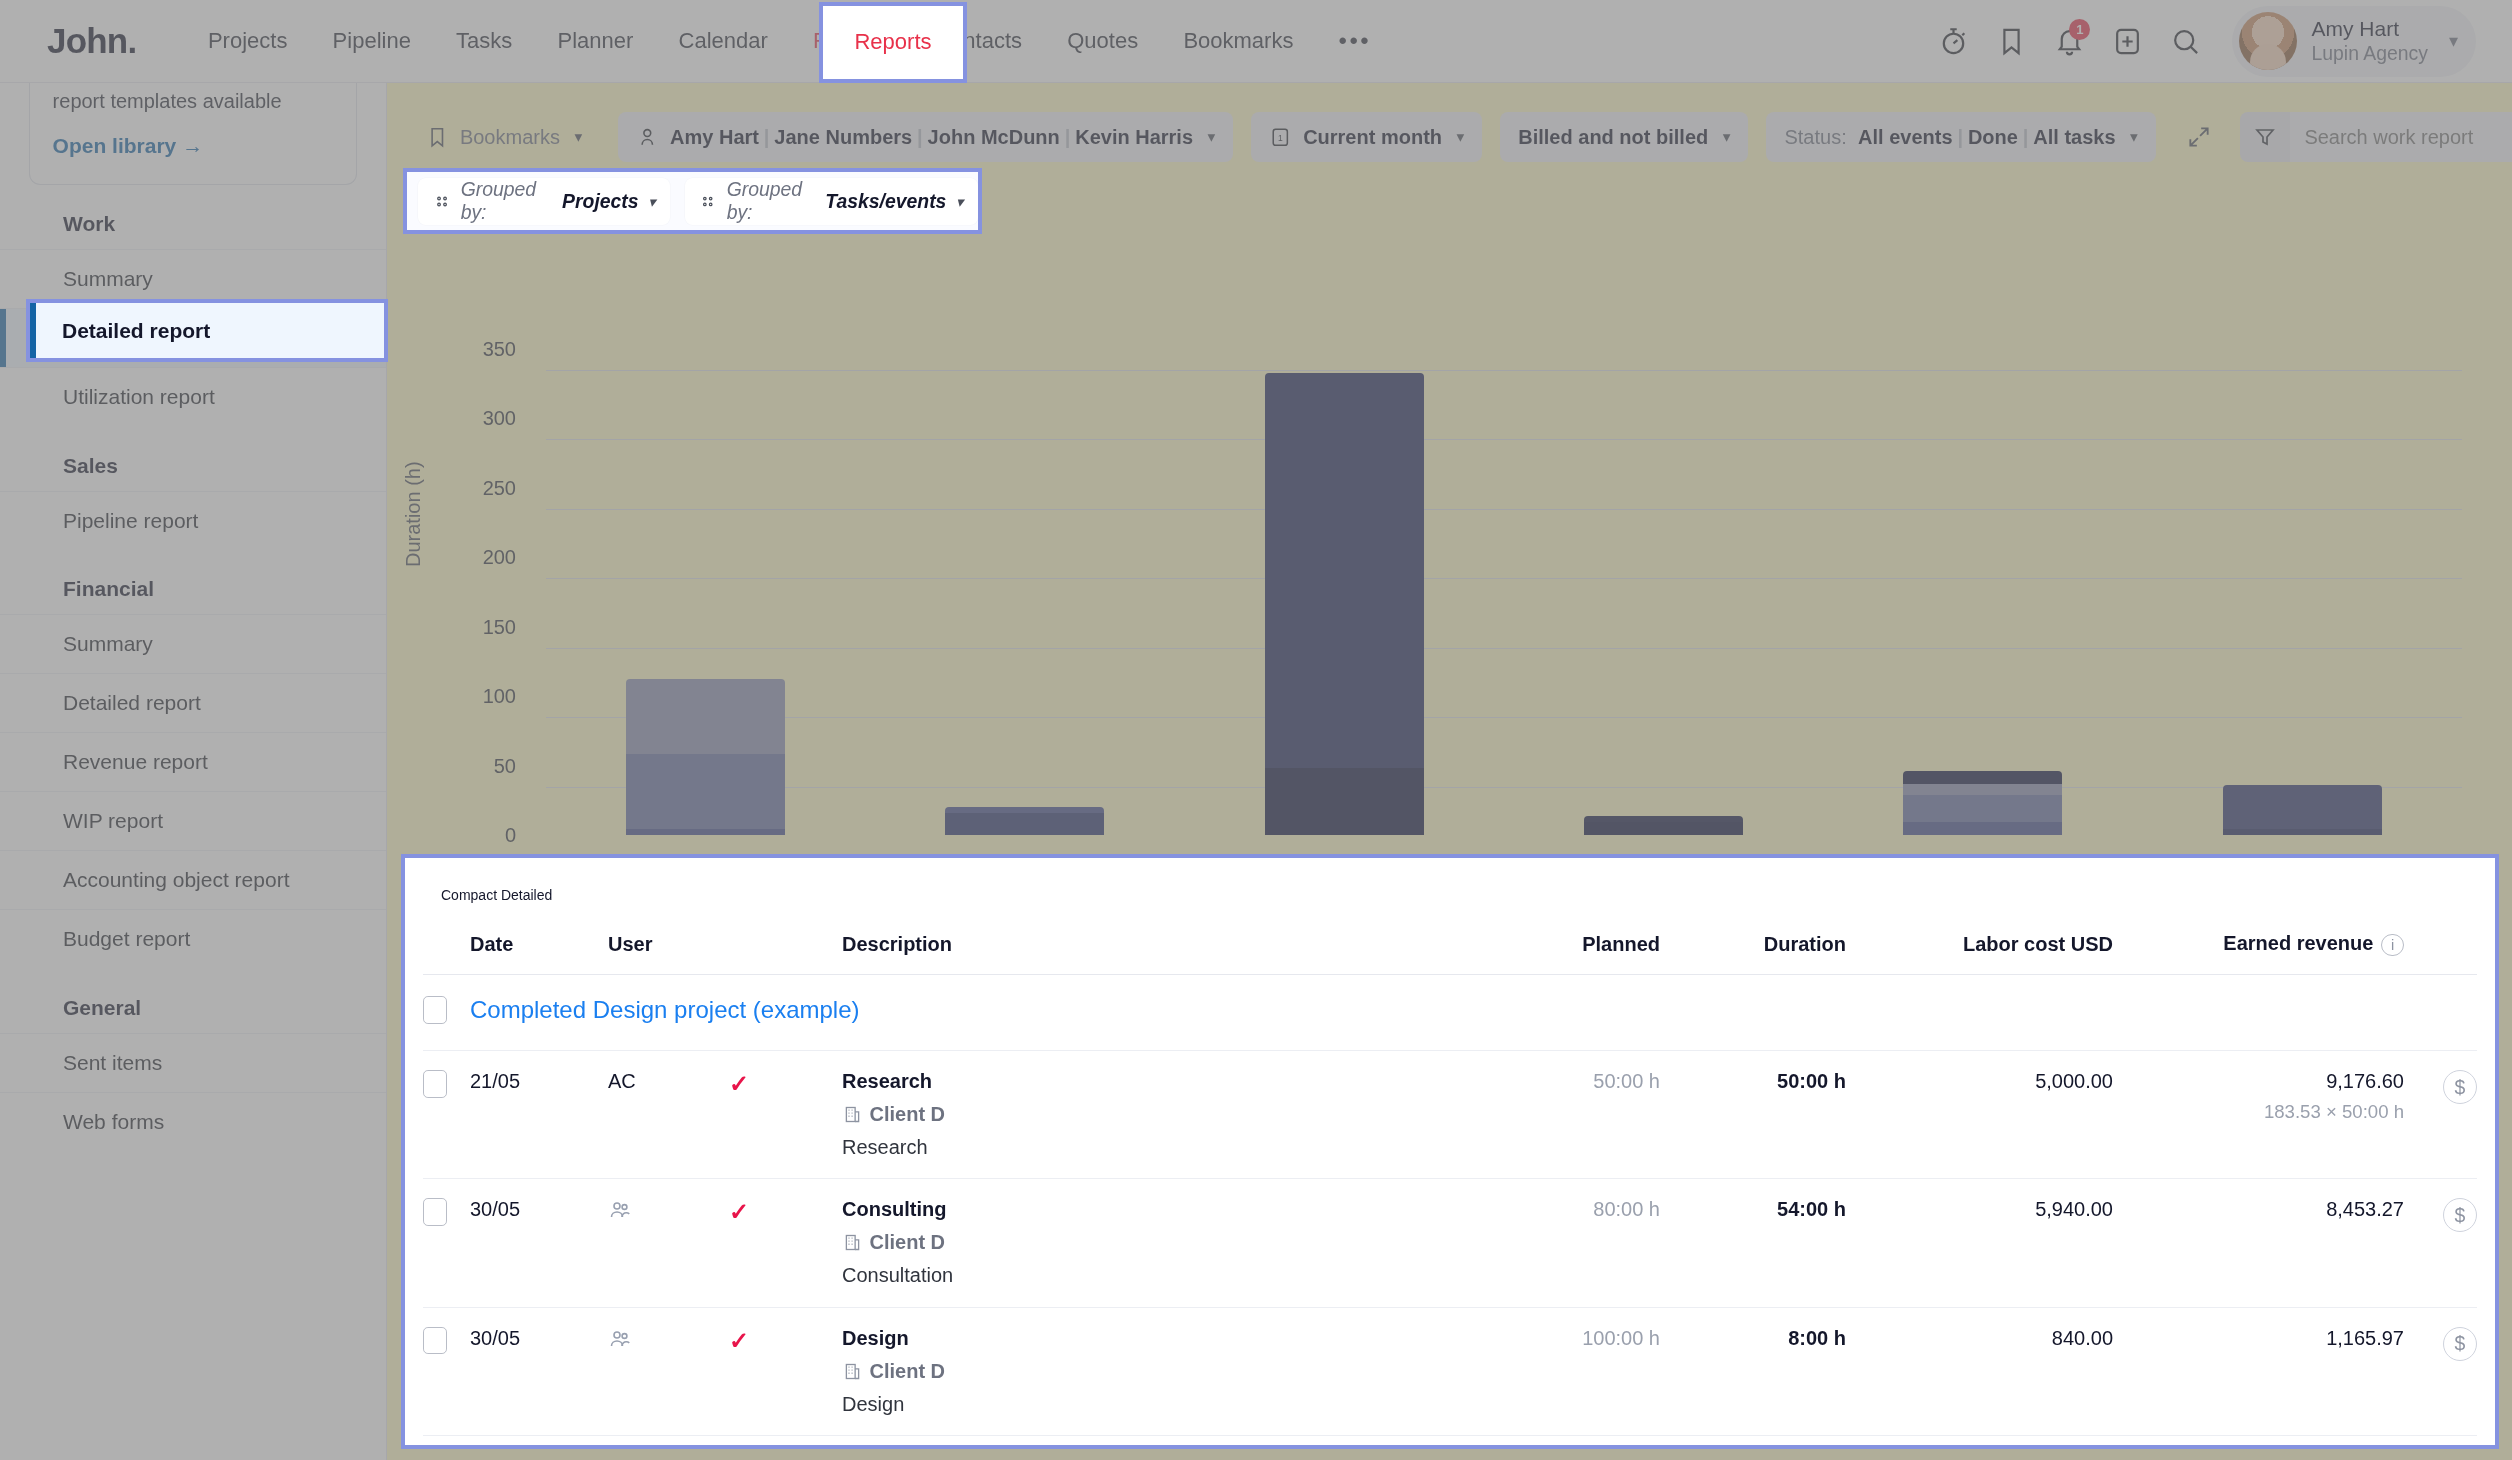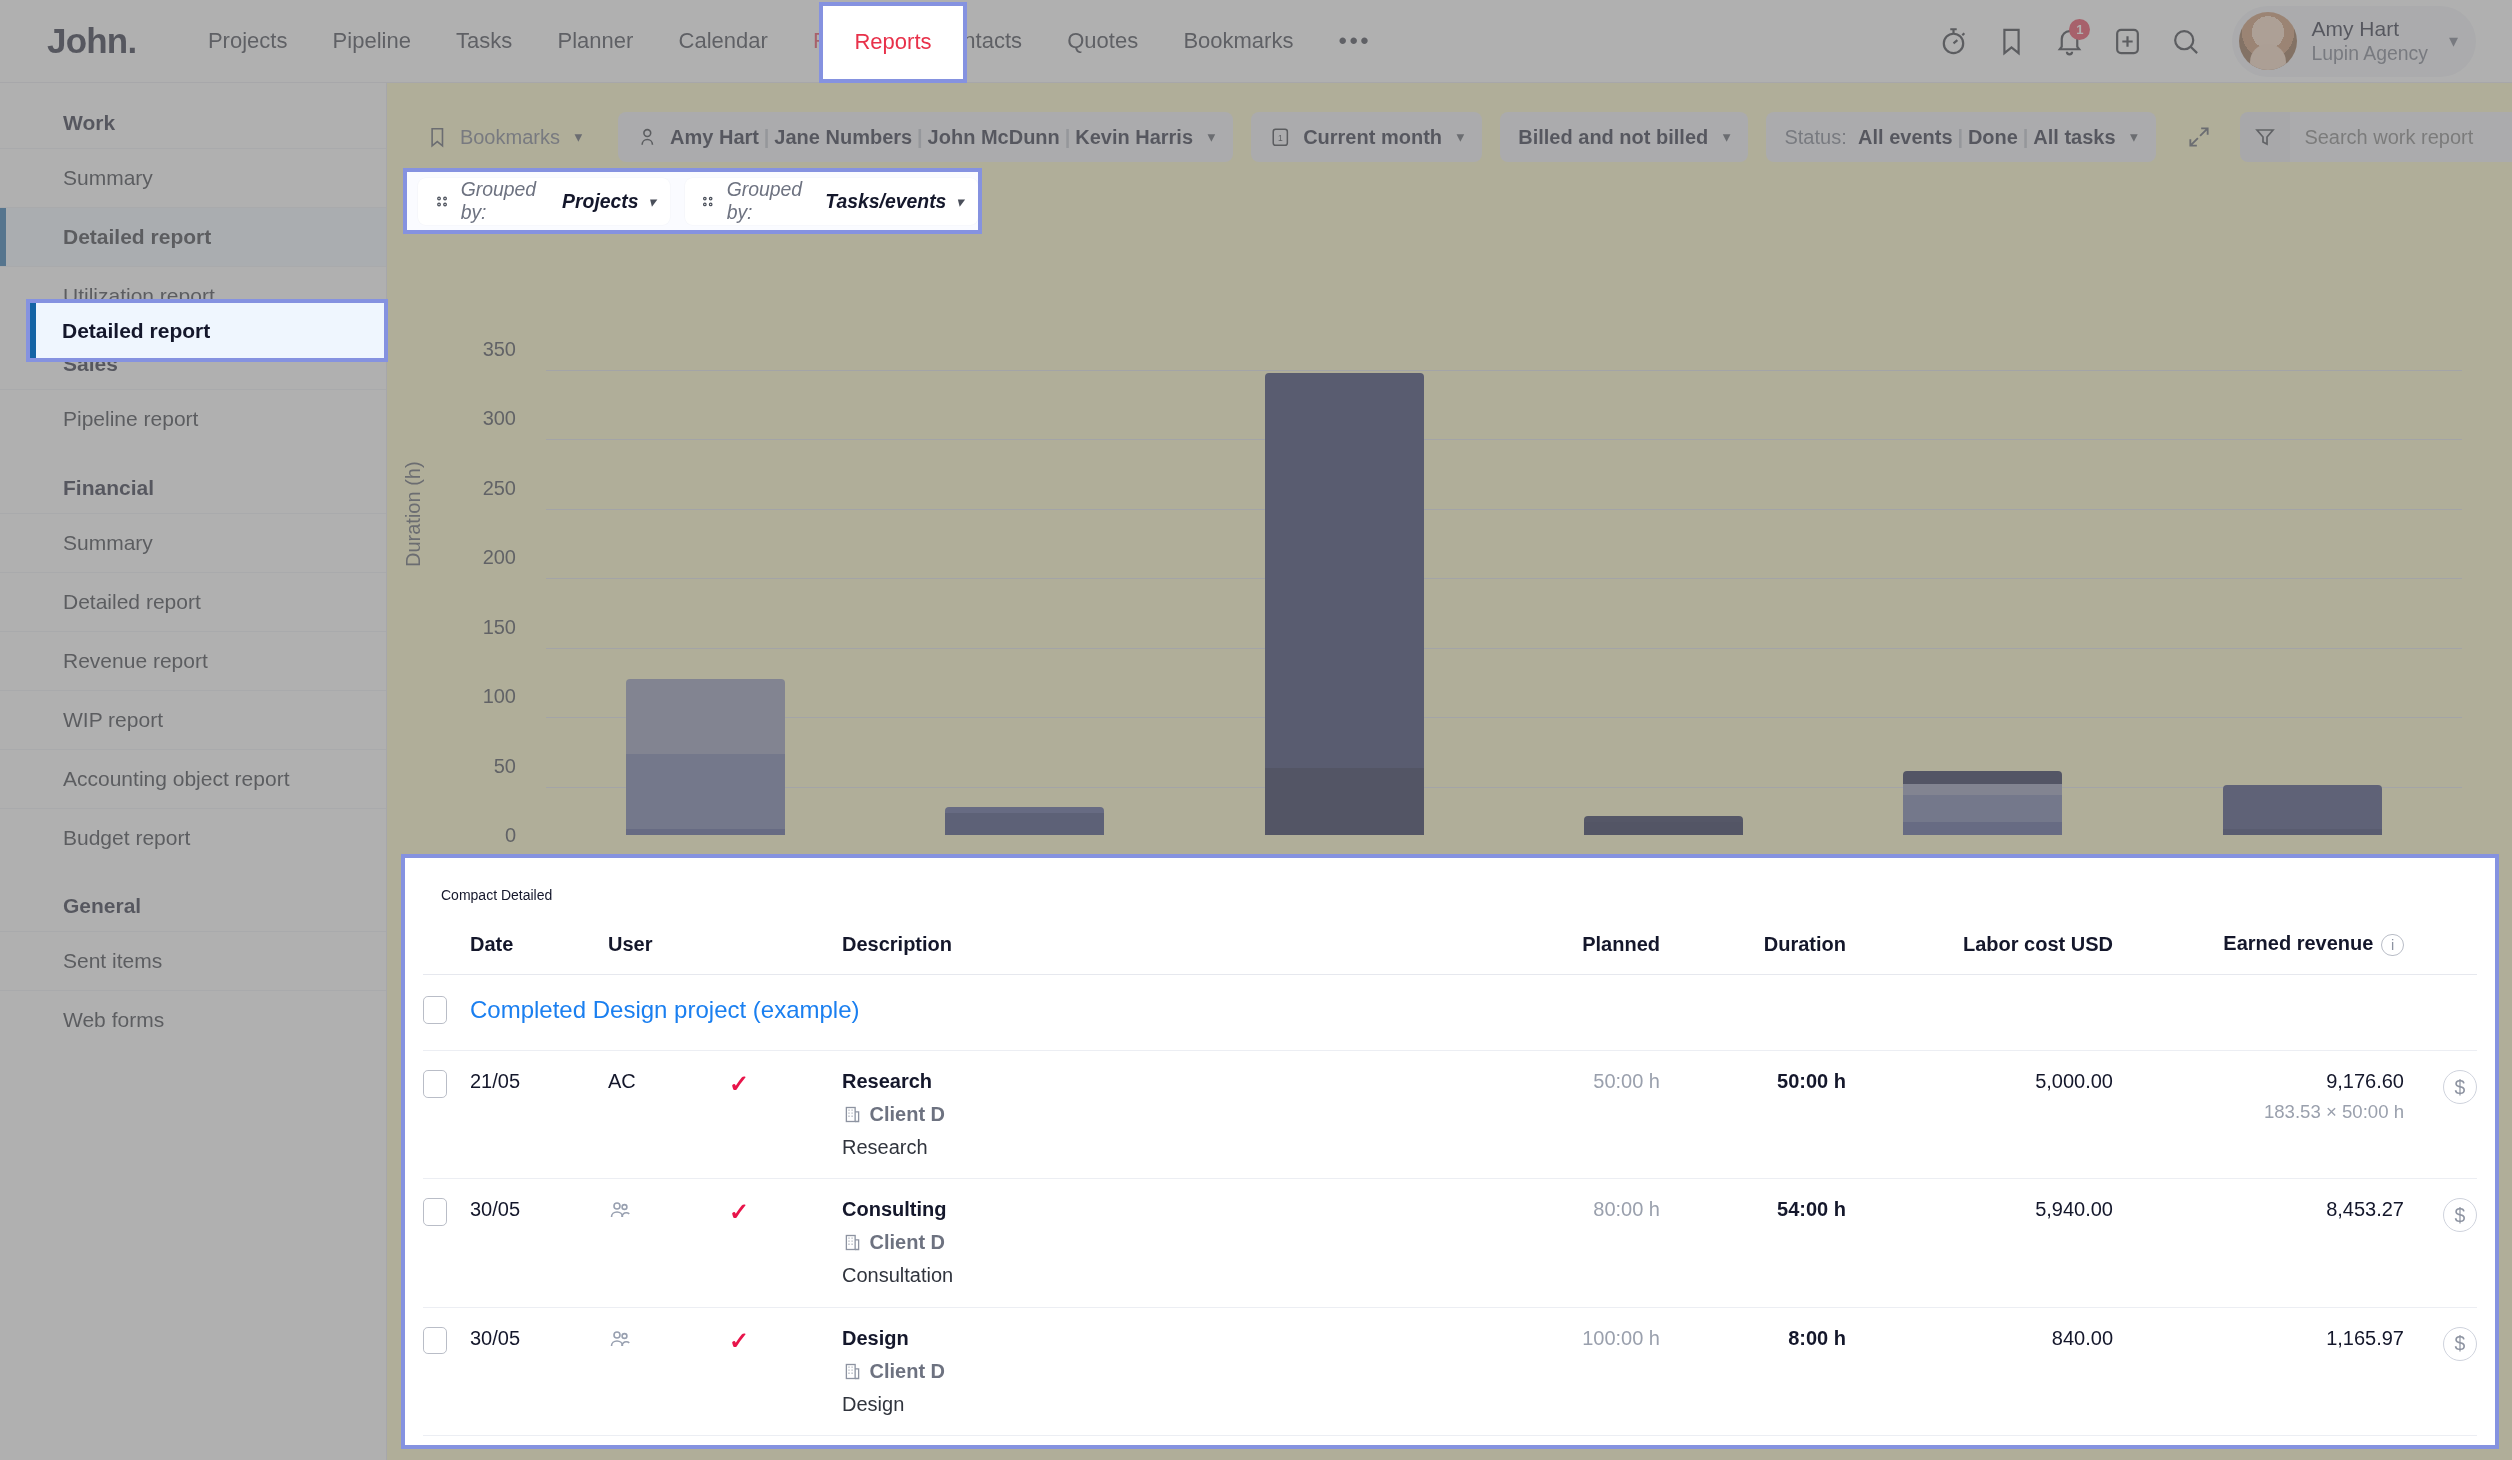--- a/index.html
+++ b/index.html
@@ -224,20 +224,24 @@
       <div id="userinfo">
         <div id="uname">Amy Hart</div>
         <div id="uorg">Lupin Agency</div>
       </div>
       <div id="ucaret">▾</div>
     </div>
   </div>
 </div>
 
 <div id="sidebar">
+  <div id="promo">
+    <div id="promotext">report templates available</div>
+    <div id="promolink">Open library  →</div>
+  </div>
   <div id="sbgroups">
       <div class="sb-group">Work</div>
       <div class="sb-item">Summary</div>
       <div class="sb-item sel">Detailed report</div>
       <div class="sb-item">Utilization report</div>
       <div class="sb-group">Sales</div>
       <div class="sb-item">Pipeline report</div>
       <div class="sb-group">Financial</div>
       <div class="sb-item">Summary</div>
       <div class="sb-item">Detailed report</div>

